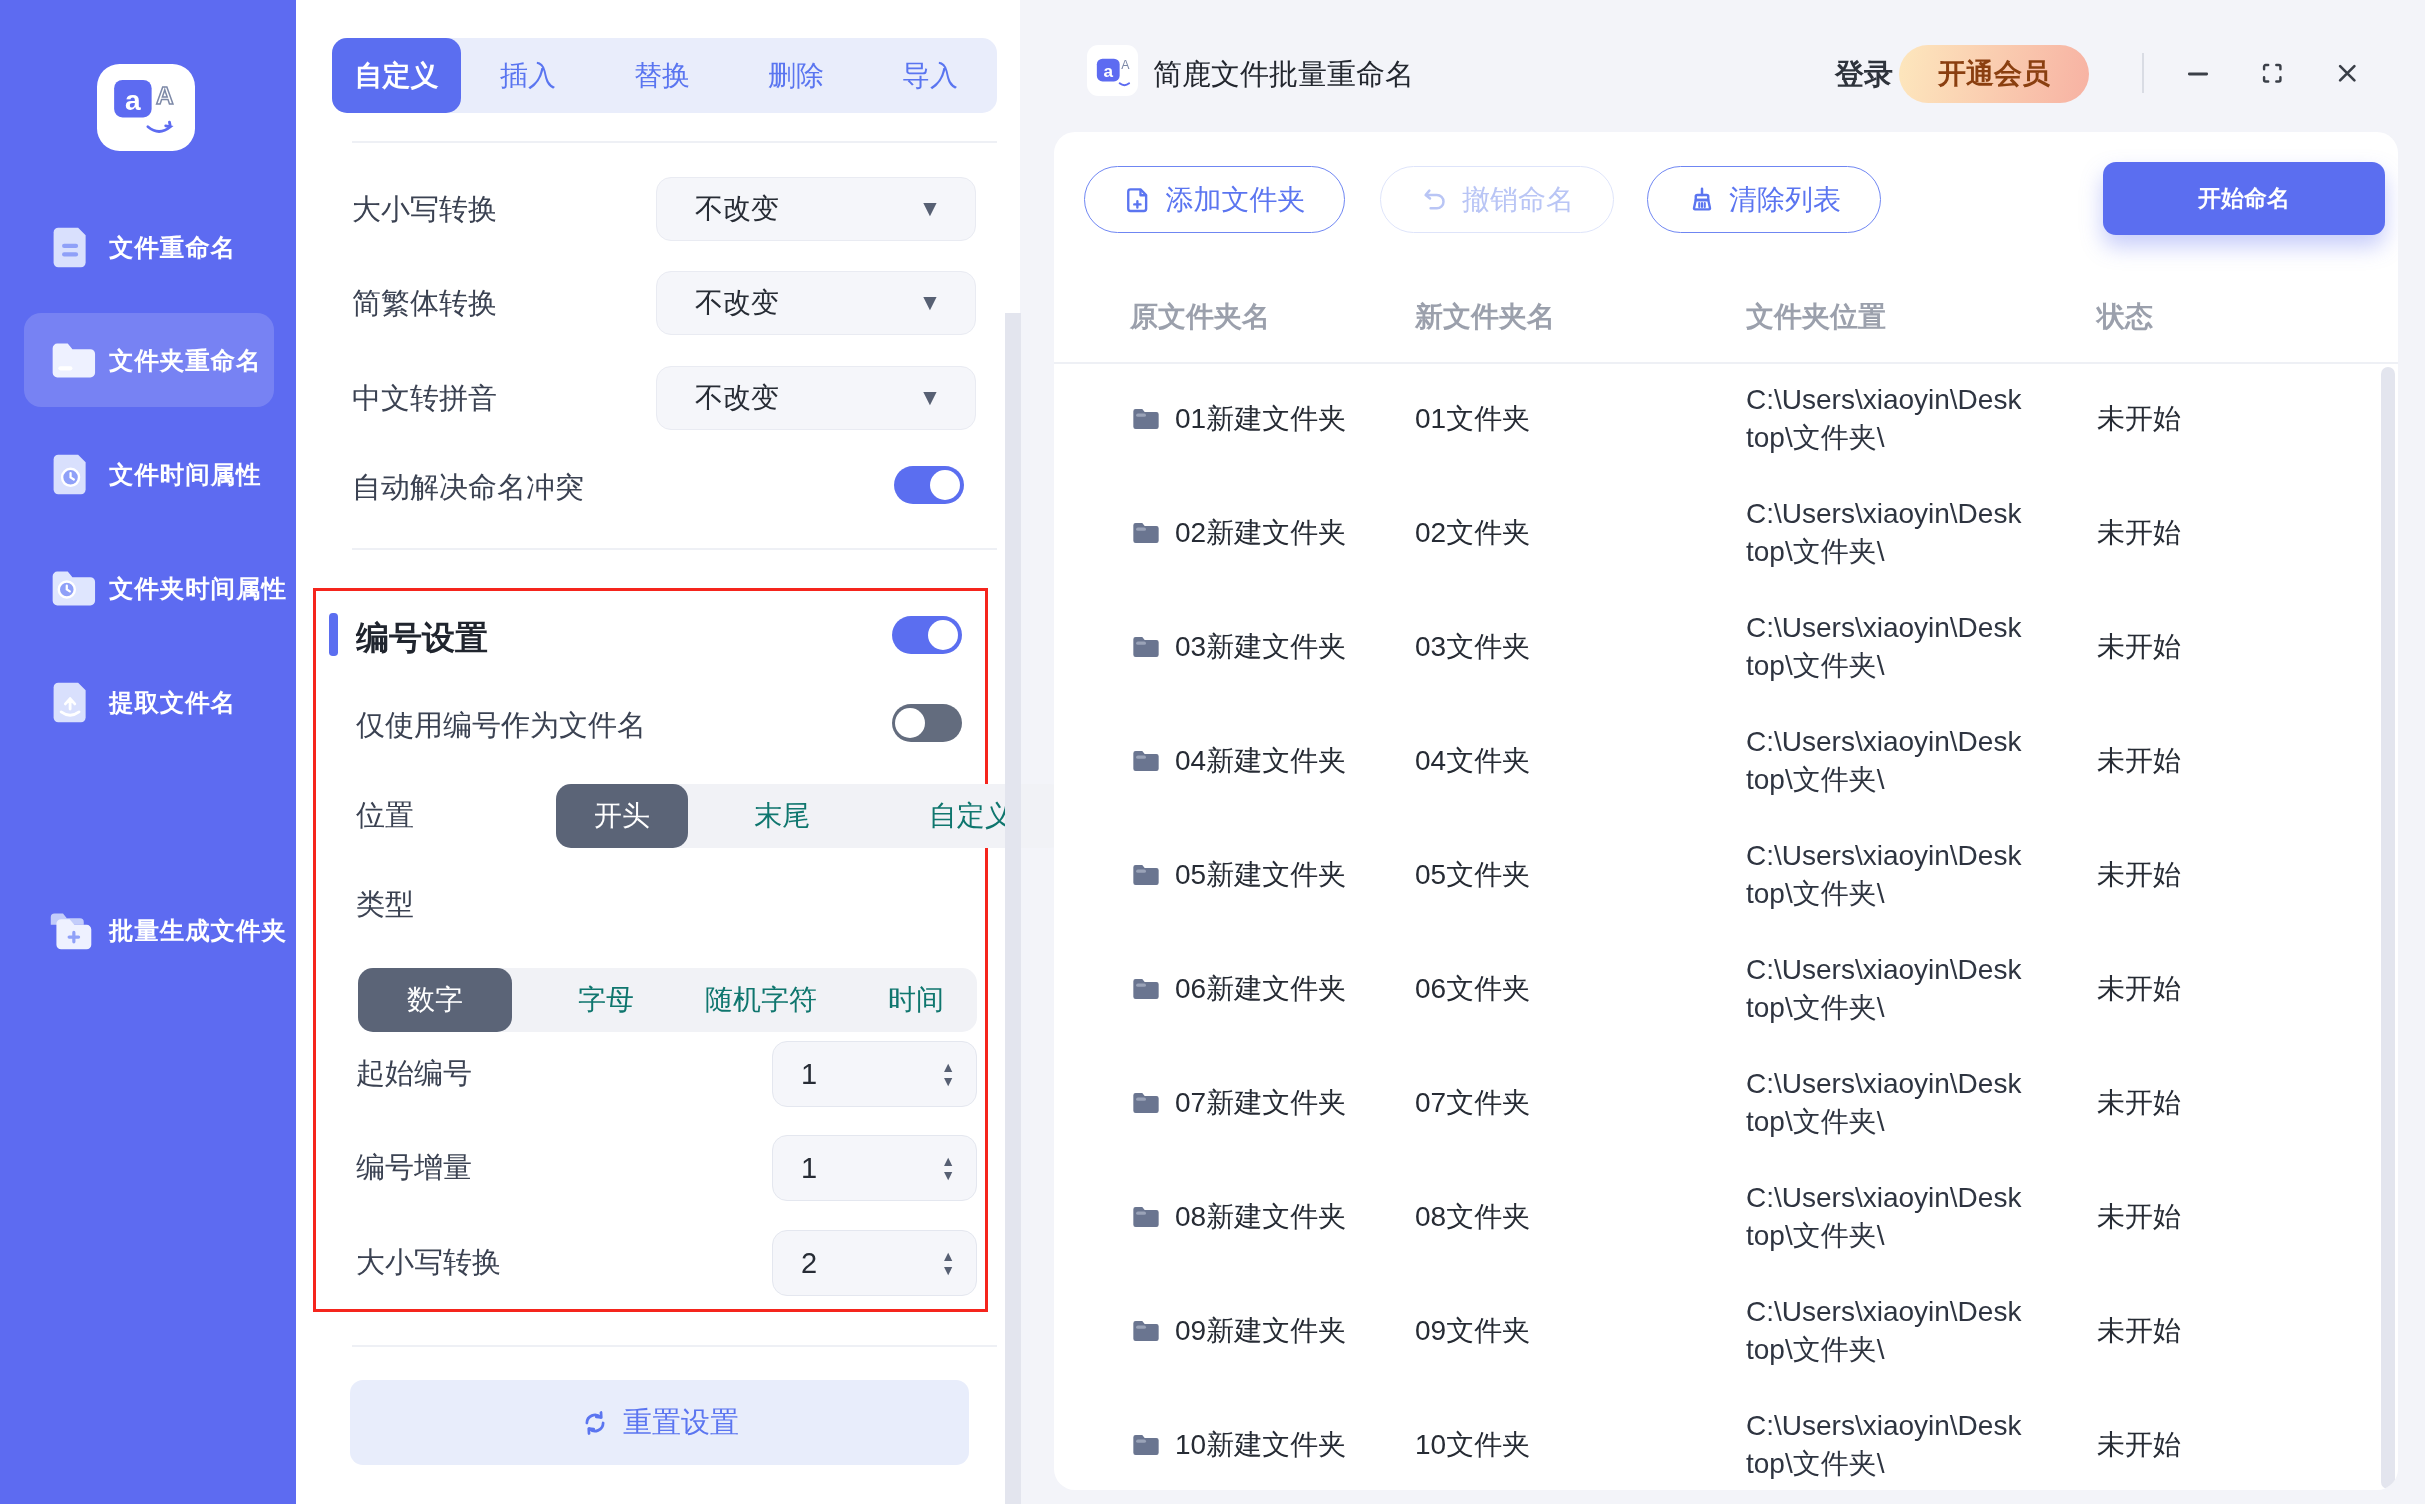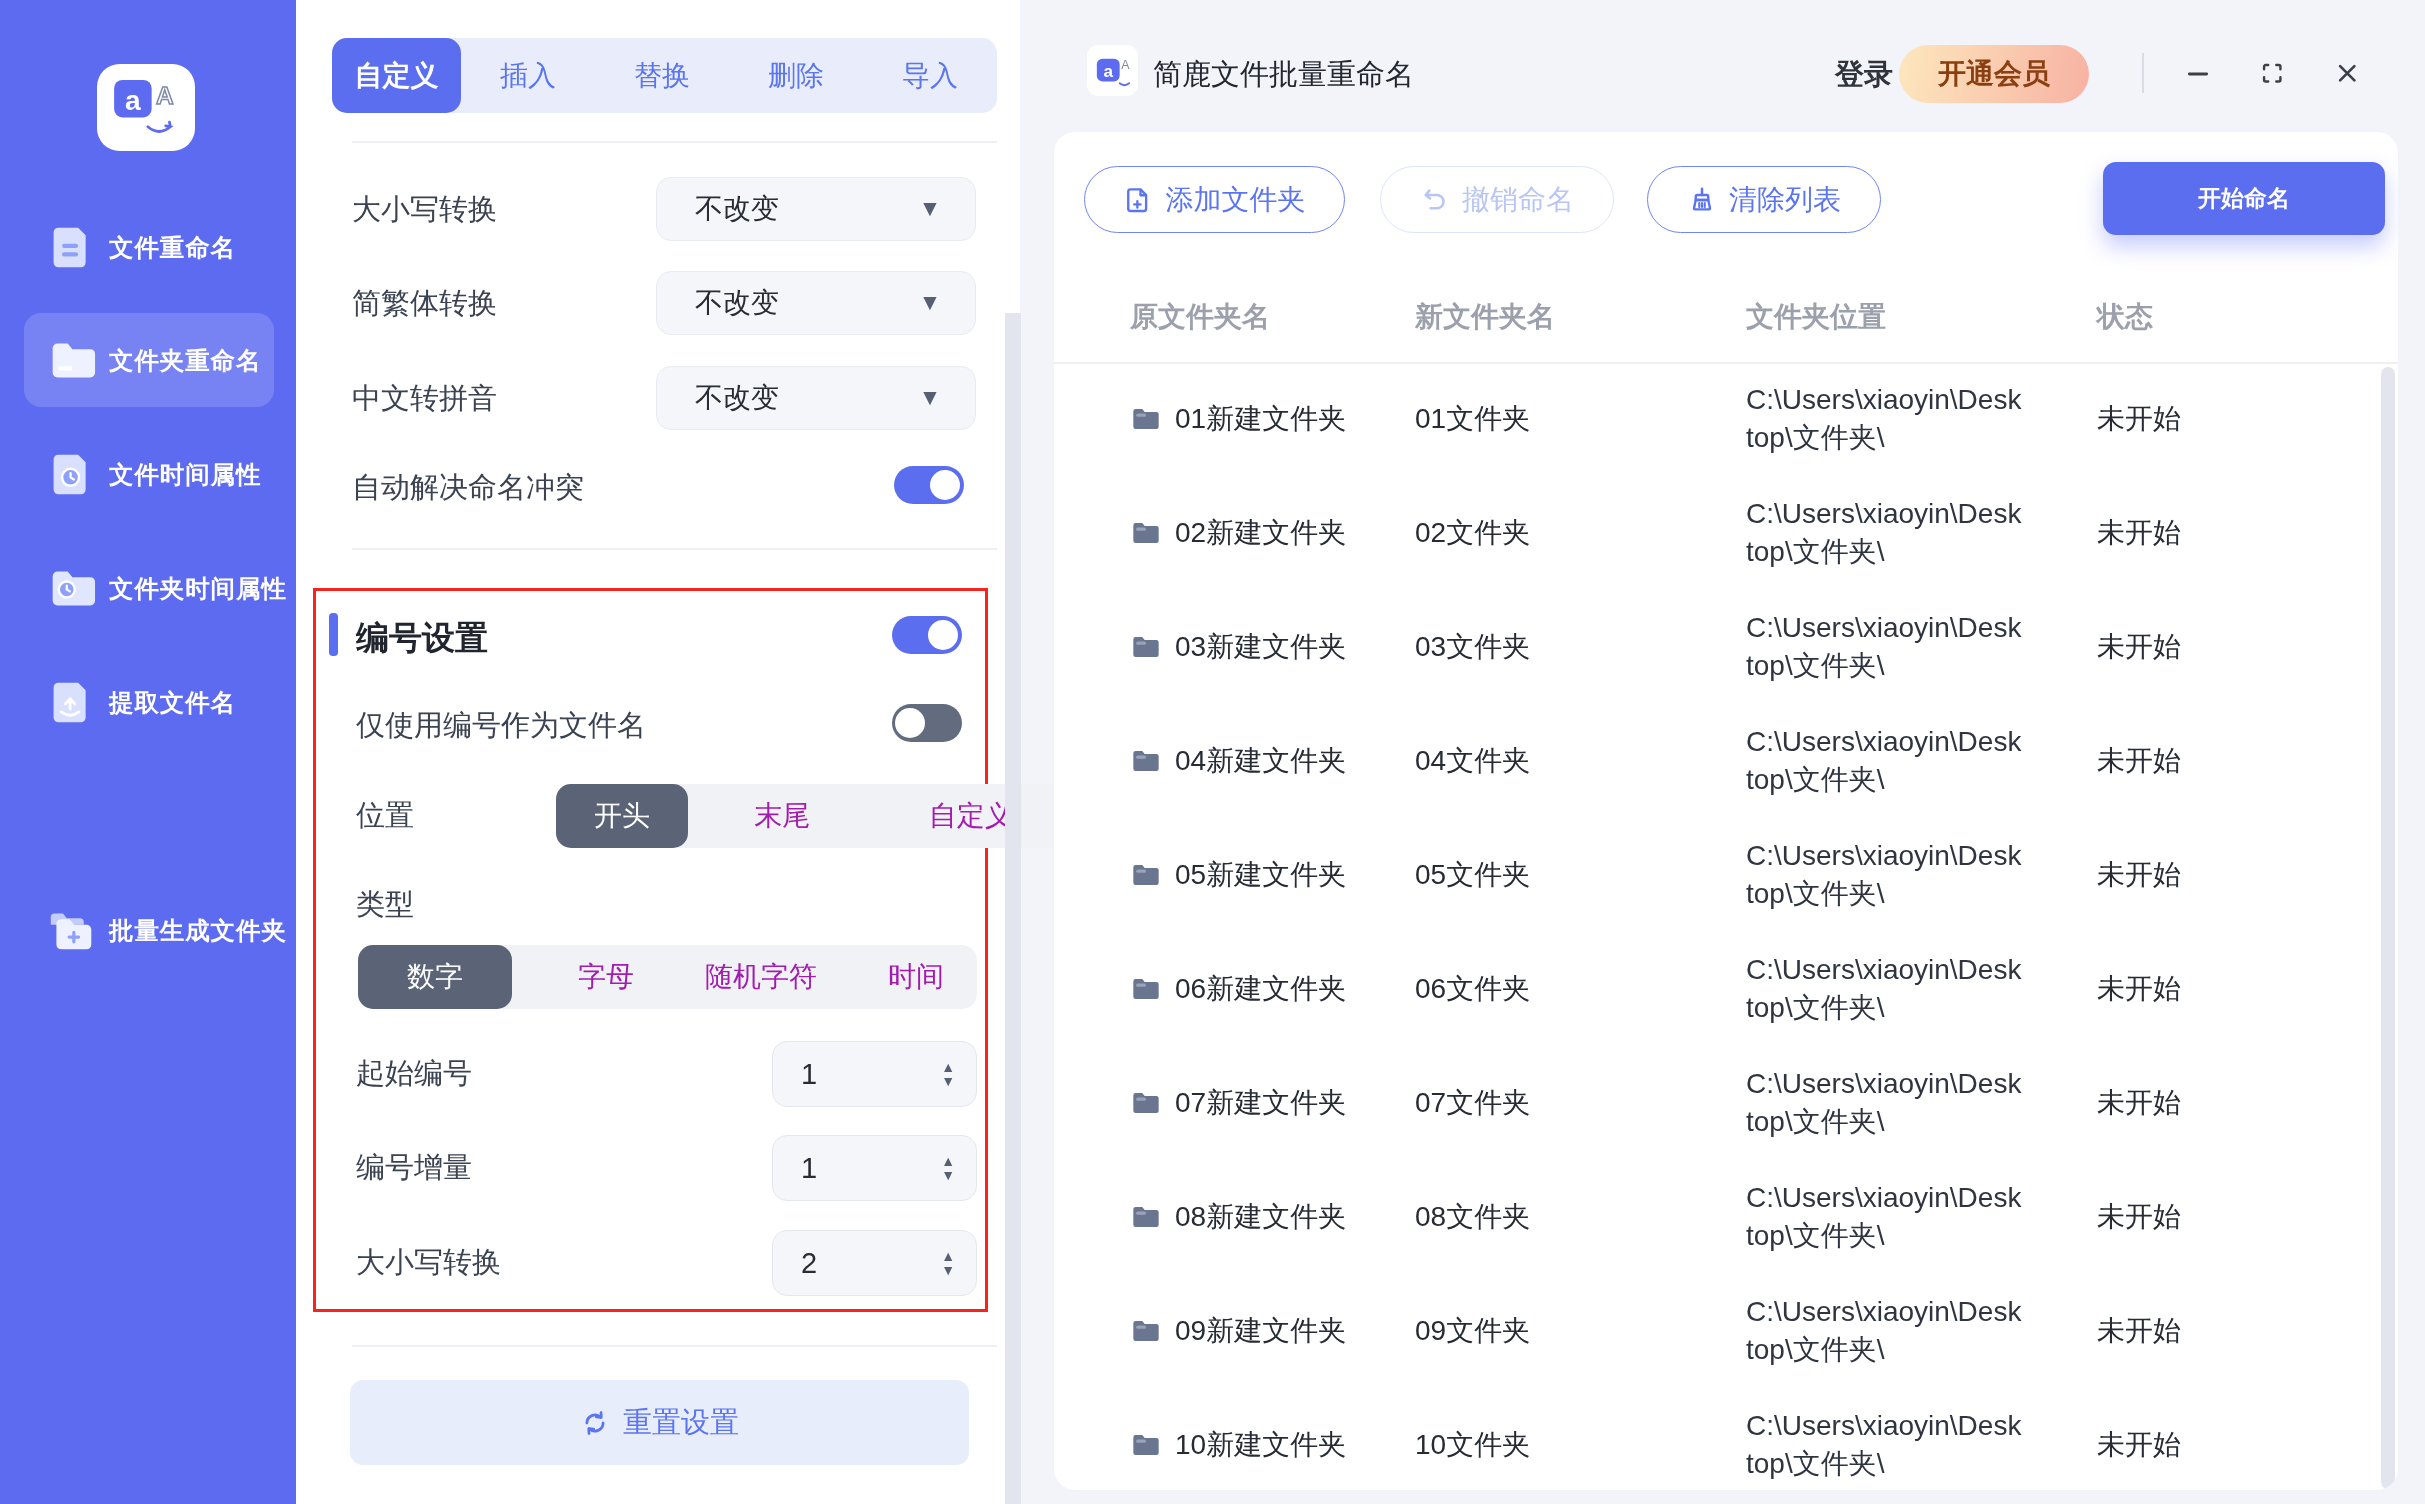--- a/index.html
+++ b/index.html
@@ -30,24 +30,24 @@
   .toggle .knob { position:absolute; top:3.8px; width:30px; height:30px; border-radius:50%; background:#fff; }
   .toggle.on { background:#5b6ef0; } .toggle.on .knob { right:3.8px; }
   .toggle.off { background:#636c7e; } .toggle.off .knob { left:3.8px; }
 
   #redbox { position:absolute; left:17px; top:588px; width:675px; height:724px; border:3.8px solid #f5251d; background:#fff; }
   .rb-label { position:absolute; left:40px; font-size:29px; color:#3b4252; }
   #num-bar { position:absolute; left:13px; top:21.6px; width:8.5px; height:43px; background:#5b6ef0; border-radius:3.8px; }
   #num-title { position:absolute; left:40px; top:24.5px; font-size:33px; font-weight:bold; color:#20252e; }
   .rb-toggle { position:absolute; right:23.5px; }
   .seg { position:absolute; height:64px; background:#f1f2f6; border-radius:15px; display:flex; }
-  .seg-item { flex:1; display:flex; align-items:center; justify-content:center; font-size:28px; color:#a21caf; cursor:pointer; }
+  .seg-item { flex:1; display:flex; align-items:center; justify-content:center; font-size:28px; color:#0f766e; cursor:pointer; }
   .seg-item.selected { background:#5b6477; color:#fff; border-radius:15px; }
   #seg-pos { left:240px; top:193px; width:509px; } #seg-pos .selected { flex:0 0 132px; }
-  #seg-type { left:42px; top:354px; width:619px;gap:33px; } #seg-type .selected { flex:0 0 154px; }
+  #seg-type { left:42px; top:377px; width:619px;gap:33px; } #seg-type .selected { flex:0 0 154px; }
   .numfield { position:absolute; left:456px; width:205px; height:66px; background:#f5f6fa; border:0.9px solid #e4e7ef; border-radius:15px; display:flex; align-items:center; }
   .numfield input { width:122px; border:0; outline:none; background:transparent; font-size:29px; color:#272c35; padding-left:28px; font-family:inherit; }
   .spin { margin-left:auto; margin-right:21px; display:flex; flex-direction:column; line-height:14px; font-size:14px; color:#576073; cursor:pointer; }
   #reset-btn { position:absolute; left:54px; top:1380px; width:619px; height:85px; background:#e8edfb; border-radius:13px; display:flex; align-items:center; justify-content:center; gap:13px; color:#5b75f0; font-size:29px; cursor:pointer; }
 
   
   #titlebar { position:absolute; left:1021px; top:0; width:1405px; height:132px; }
   .mini-logo { position:absolute; left:66px; top:45px; width:51px; height:51px; background:#fff; border-radius:11.3px; display:flex; align-items:center; justify-content:center; }
   #win-title { position:absolute; left:132px; top:55px; font-size:29px; color:#23272f; }
   #login { position:absolute; left:814px; top:55px; font-size:29px; color:#2e333c; font-weight:bold; cursor:pointer; }

